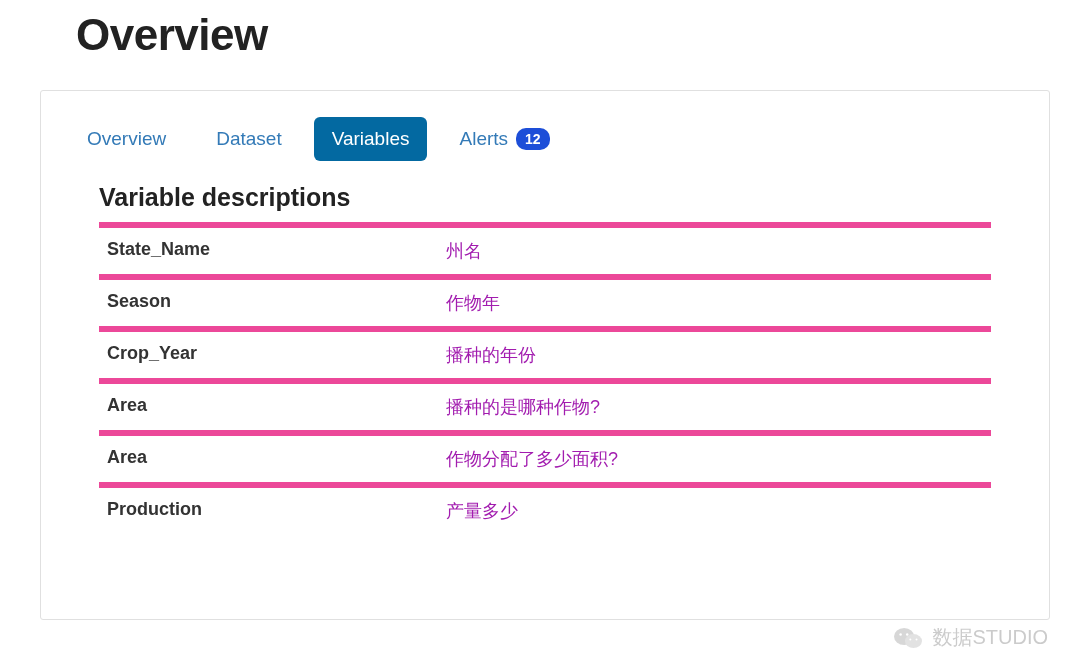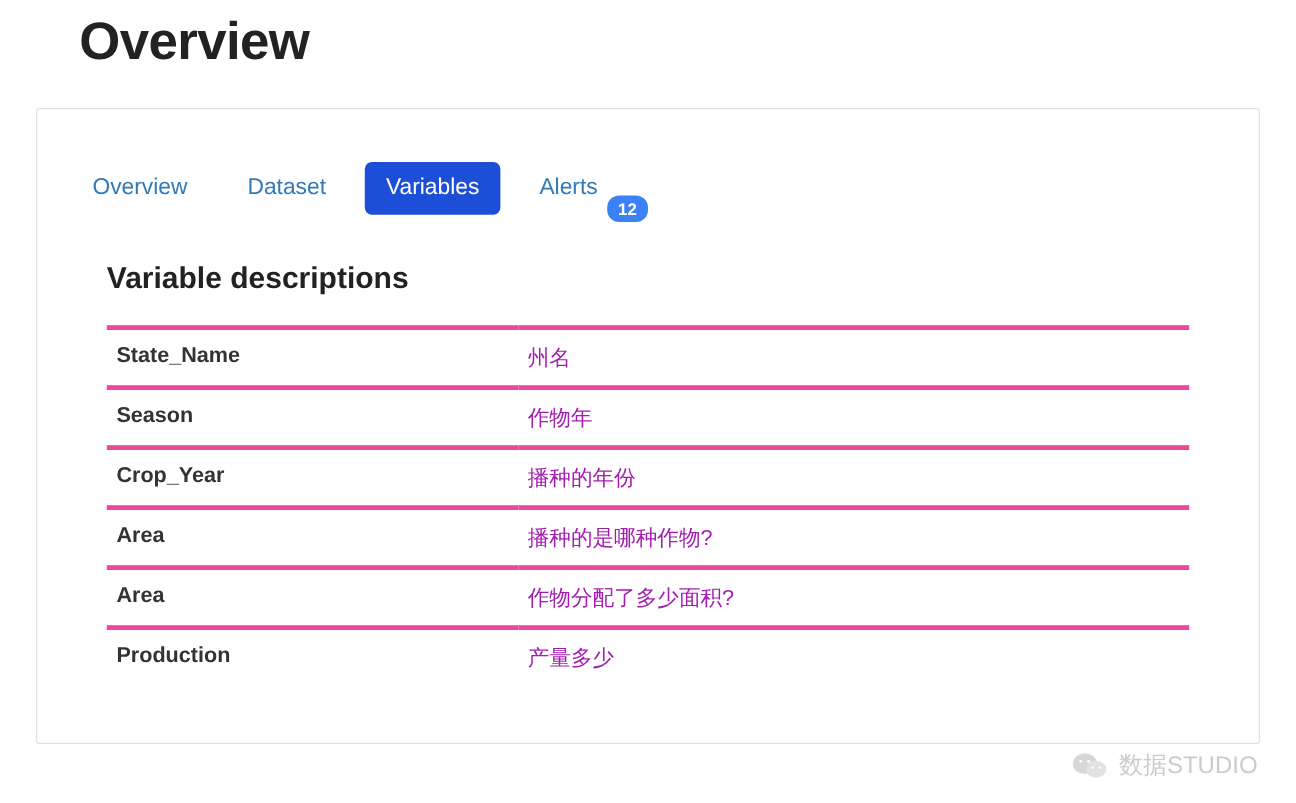--- a/index.html
+++ b/index.html
@@ -6,21 +6,21 @@
   body {
     font-family: -apple-system, BlinkMacSystemFont, "Segoe UI", "Helvetica Neue", Arial, sans-serif;
     background: #ffffff;
     color: #333;
     width: 1080px;
     height: 669px;
     position: relative;
     overflow: hidden;
   }
   .page {
-    padding: 10px 30px 10px 30px;
+    padding: 10px 30px 10px 40px;
   }
   .page-title {
     font-size: 44px;
     font-weight: 600;
     color: #222;
     margin: 0 0 30px 36px;
     letter-spacing: -0.5px;
   }
   .panel {
     border: 1px solid #e0e0e0;
@@ -40,49 +40,48 @@
     align-items: center;
     gap: 8px;
     padding: 11px 18px;
     font-size: 19px;
     color: #337ab7;
     border-radius: 6px;
     cursor: pointer;
     white-space: nowrap;
   }
   .tab.active {
-    background: #1d4ed8;
+    background: #0369a1;
     color: #ffffff;
   }
   .badge {
     display: inline-block;
-    background: #3b82f6;
+    background: #1d4ed8;
     color: #fff;
     font-size: 14px;
     font-weight: 700;
     line-height: 1;
     padding: 4px 9px;
     border-radius: 10px;
-    margin-top: 35px;
   }
   .section {
     padding: 0 30px;
   }
   .section-title {
     font-size: 25px;
     font-weight: 600;
     color: #222;
-    margin-bottom: 24px;
+    margin-bottom: 10px;
   }
   .table {
     width: 100%;
     border-collapse: collapse;
   }
   .table tr {
-    border-top: 4px solid #ec4899;
+    border-top: 6px solid #ec4899;
     margin-left: 32px;
   }
   .table td {
     padding: 11px 8px;
     font-size: 18px;
     vertical-align: top;
     color: #a21caf;
   }
   .table td.key {
     width: 38%;

